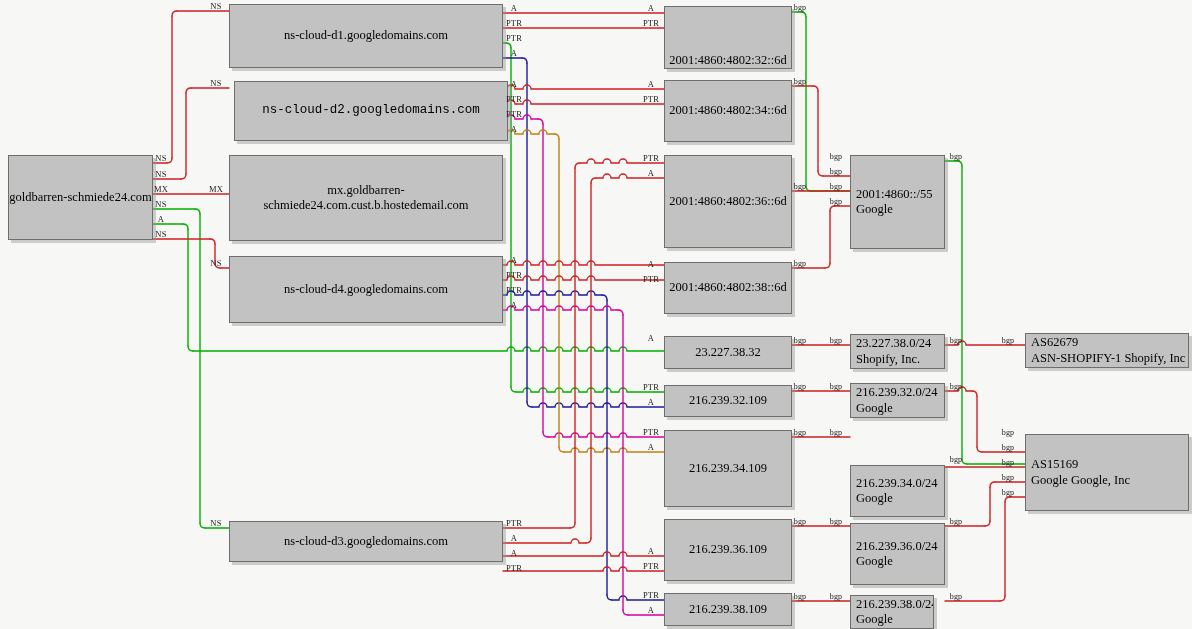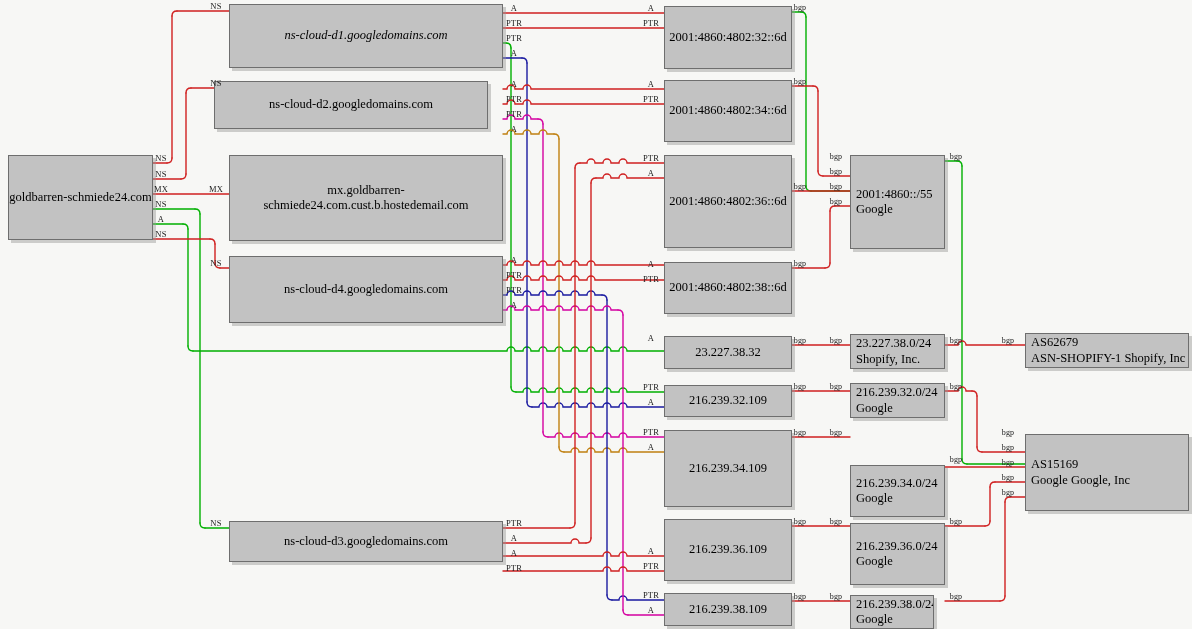--- a/index.html
+++ b/index.html
@@ -155,36 +155,36 @@
       <path d="M945 601 L1000 601" fill="none" stroke="#d02020" stroke-width="1.4" stroke-linecap="round"></path>
       <path d="M1000 601 Q 1005 601 1005 596" fill="none" stroke="#d02020" stroke-width="1.4" stroke-linecap="round"></path>
       <path d="M1005 596 L1005 502" fill="none" stroke="#d02020" stroke-width="1.4" stroke-linecap="round"></path>
       <path d="M1005 502 Q 1005 497 1010 497" fill="none" stroke="#d02020" stroke-width="1.4" stroke-linecap="round"></path>
       <path d="M1010 497 L1025 497" fill="none" stroke="#d02020" stroke-width="1.4" stroke-linecap="round"></path>
     </svg>
   <div id="node-layer">
       <div class="node center" style="left: 8px; top: 155px; width: 145px; height: 85px;">
         <span class="lbl">goldbarren-schmiede24.com</span>
       </div>
-      <div class="node center" style="left: 229px; top: 4px; width: 274px; height: 64px; font-style: italic;">
+      <div class="node center" style="left: 229px; top: 4px; width: 274px; height: 64px;">
         <span class="lbl">ns-cloud-d1.googledomains.com</span>
       </div>
-      <div class="node center" style="left: 214px; top: 81px; width: 274px; height: 48px;">
+      <div class="node center" style="left: 234px; top: 81px; width: 274px; height: 60px; font-family: Liberation Mono, monospace;">
         <span class="lbl">ns-cloud-d2.googledomains.com</span>
       </div>
       <div class="node center" style="left: 229px; top: 155px; width: 274px; height: 86px;">
         <span class="lbl">mx.goldbarren-schmiede24.com.cust.b.hostedemail.com</span>
       </div>
       <div class="node center" style="left: 229px; top: 256px; width: 274px; height: 67px;">
         <span class="lbl">ns-cloud-d4.googledomains.com</span>
       </div>
       <div class="node center" style="left: 229px; top: 521px; width: 274px; height: 41px;">
         <span class="lbl">ns-cloud-d3.googledomains.com</span>
       </div>
-      <div class="node center" style="left: 664px; top: 6px; width: 128px; height: 63px;">
+      <div class="node center" style="left: 664px; top: 6px; width: 128px; height: 63px; align-items: flex-end;">
         <span class="lbl">2001:4860:4802:32::6d</span>
       </div>
       <div class="node center" style="left: 664px; top: 80px; width: 128px; height: 62px;">
         <span class="lbl">2001:4860:4802:34::6d</span>
       </div>
       <div class="node center" style="left: 664px; top: 155px; width: 128px; height: 93px;">
         <span class="lbl">2001:4860:4802:36::6d</span>
       </div>
       <div class="node center" style="left: 664px; top: 262px; width: 128px; height: 52px;">
         <span class="lbl">2001:4860:4802:38::6d</span>

